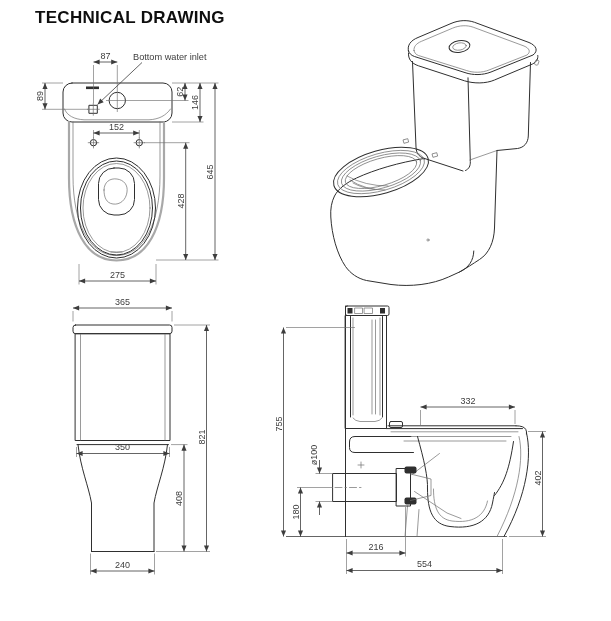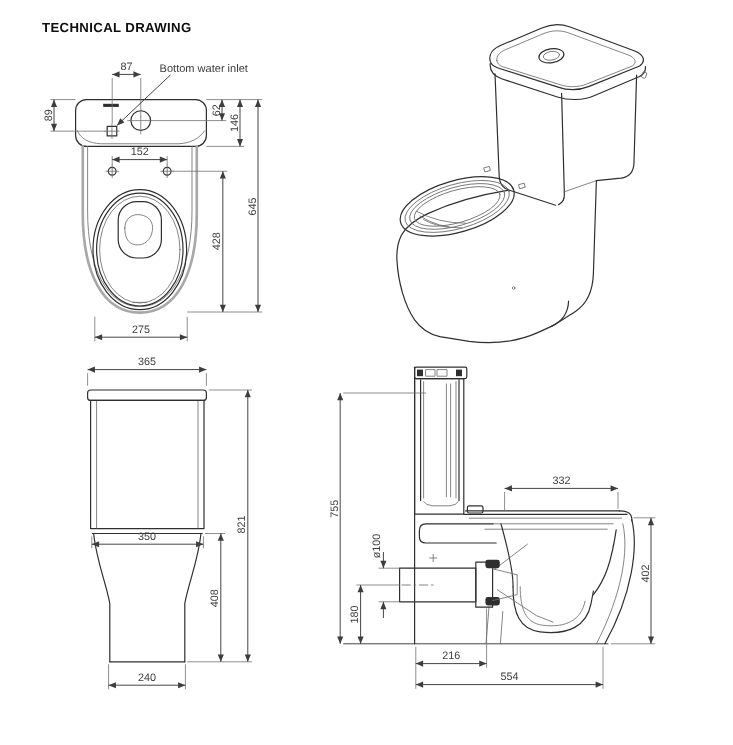--- a/index.html
+++ b/index.html
@@ -1,21 +1,21 @@
 <!DOCTYPE html>
 <html style="--ink: #2f2f2f; --dim-ink: #3d3d3d; --light-ink: #6e6e6e; --body-gray: #a8a8a8; --bg: #ffffff;"><head>
 <meta charset="utf-8">
 <style>
   :root{
     --ink:#2f2f2f; --dim-ink:#3d3d3d; --light-ink:#6e6e6e; --body-gray:#a8a8a8; --bg:#ffffff;
   }
   html,body{margin:0;padding:0;background:var(--bg);}
   .canvas{position:relative;width:611px;height:621px;background:var(--bg);overflow:hidden;
           font-family:"Liberation Sans",sans-serif;}
-  .page-title{position:absolute;left:35px;top:18px;margin:0;font-size:11px;font-weight:bold;
+  .page-title{position:absolute;left:35px;top:8px;margin:0;font-size:17px;font-weight:bold;
           letter-spacing:.3px;color:#0e0e0e;font-family:"Liberation Sans",sans-serif;}
   svg{position:absolute;left:0;top:0;}
   .ln{stroke:var(--ink);stroke-width:1;fill:none;stroke-linecap:round;stroke-linejoin:round;}
   .lt{stroke:var(--light-ink);stroke-width:.7;fill:none;stroke-linecap:round;stroke-linejoin:round;}
   .grayln{stroke:var(--body-gray);stroke-width:2.2;fill:none;stroke-linecap:round;}
   .dim{stroke:var(--dim-ink);stroke-width:.8;fill:none;}
   .ext{stroke:#6f6f6f;stroke-width:.65;fill:none;}
   .fillink{fill:var(--ink);stroke:none;}
   text{fill:var(--dim-ink);font-family:"Liberation Sans",sans-serif;}
   .dtxt{font-size:9px;text-anchor:middle;}

